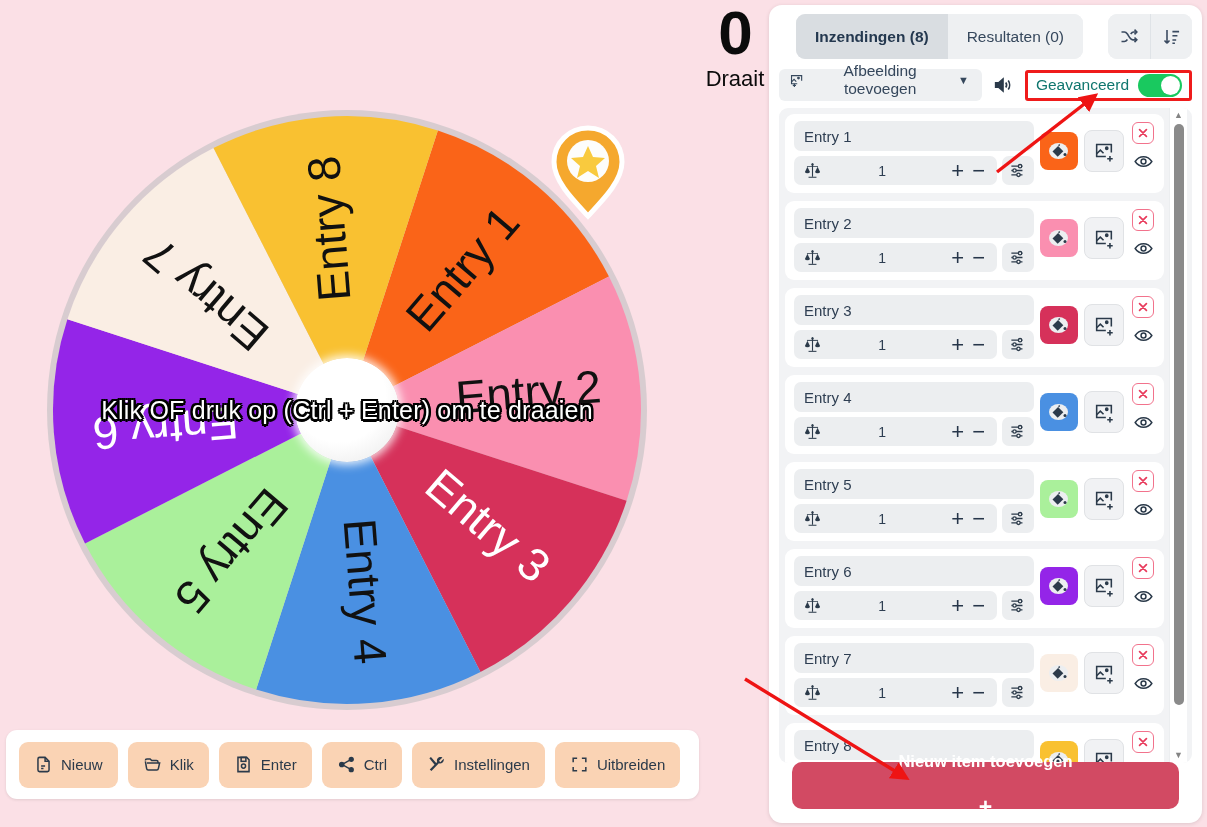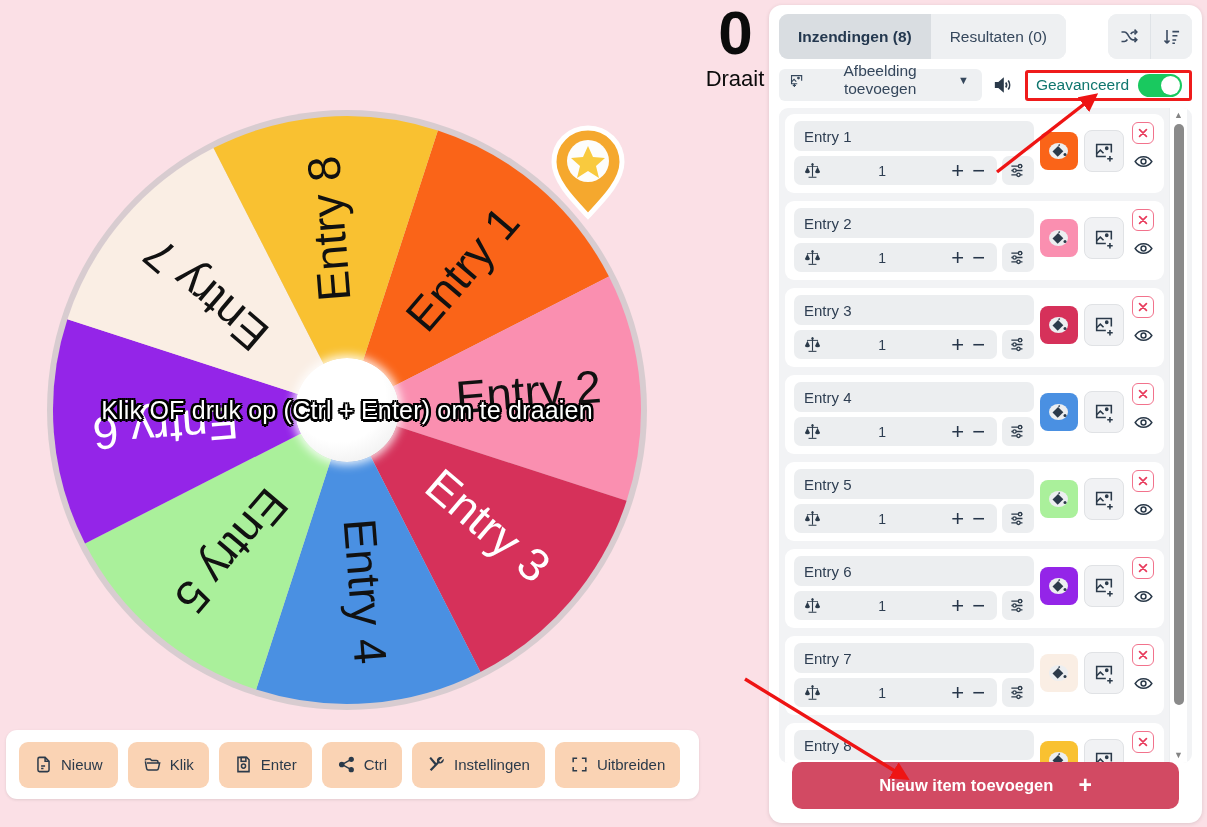--- a/index.html
+++ b/index.html
@@ -94,21 +94,21 @@
     position: absolute;
     left: 769px; top: 5px;
     width: 433px; height: 818px;
     background: #ffffff;
     border-radius: 13px;
     box-shadow: 0 1px 4px rgba(0,0,0,.12);
   }
   #panel-inner { position: relative; width: 100%; height: 100%; padding: 9px 10px 0 10px; }
 
   
-  #tabs-row { display: flex; align-items: center; gap: 10px; height: 45px; }
+  #tabs-row { display: flex; align-items: center; gap: 10px; height: 45px; margin-left: 17px; }
   #tabs {
     display: flex; height: 45px;
     border-radius: 9px; overflow: hidden;
     background: #eef0f2; flex: none;
   }
   .tab {
     display: flex; align-items: center; justify-content: center;
     padding: 0 19px; height: 45px;
     font-size: 15.5px; color: #35475c;
     background: #eef0f2; border: none; cursor: pointer;
@@ -243,20 +243,21 @@
   
   #add-new {
     position: absolute;
     left: 23px; bottom: 14px;
     width: 387px; height: 47px;
     background: #d24a63; color: #fff;
     border: none; border-radius: 10px;
     font-size: 16.5px; font-weight: bold; cursor: pointer;
     display: flex; align-items: center; justify-content: center; gap: 25px;
     font-family: "Liberation Sans", sans-serif;
+    flex-direction: column;
   }
   #add-new .plus { font-size: 23px; font-weight: bold; line-height: 1; }
 
   
   #annotations { position: absolute; left: 0; top: 0; width: 1207px; height: 827px; pointer-events: none; }
 </style>
 </head>
 <body>
 
 <div id="root">

